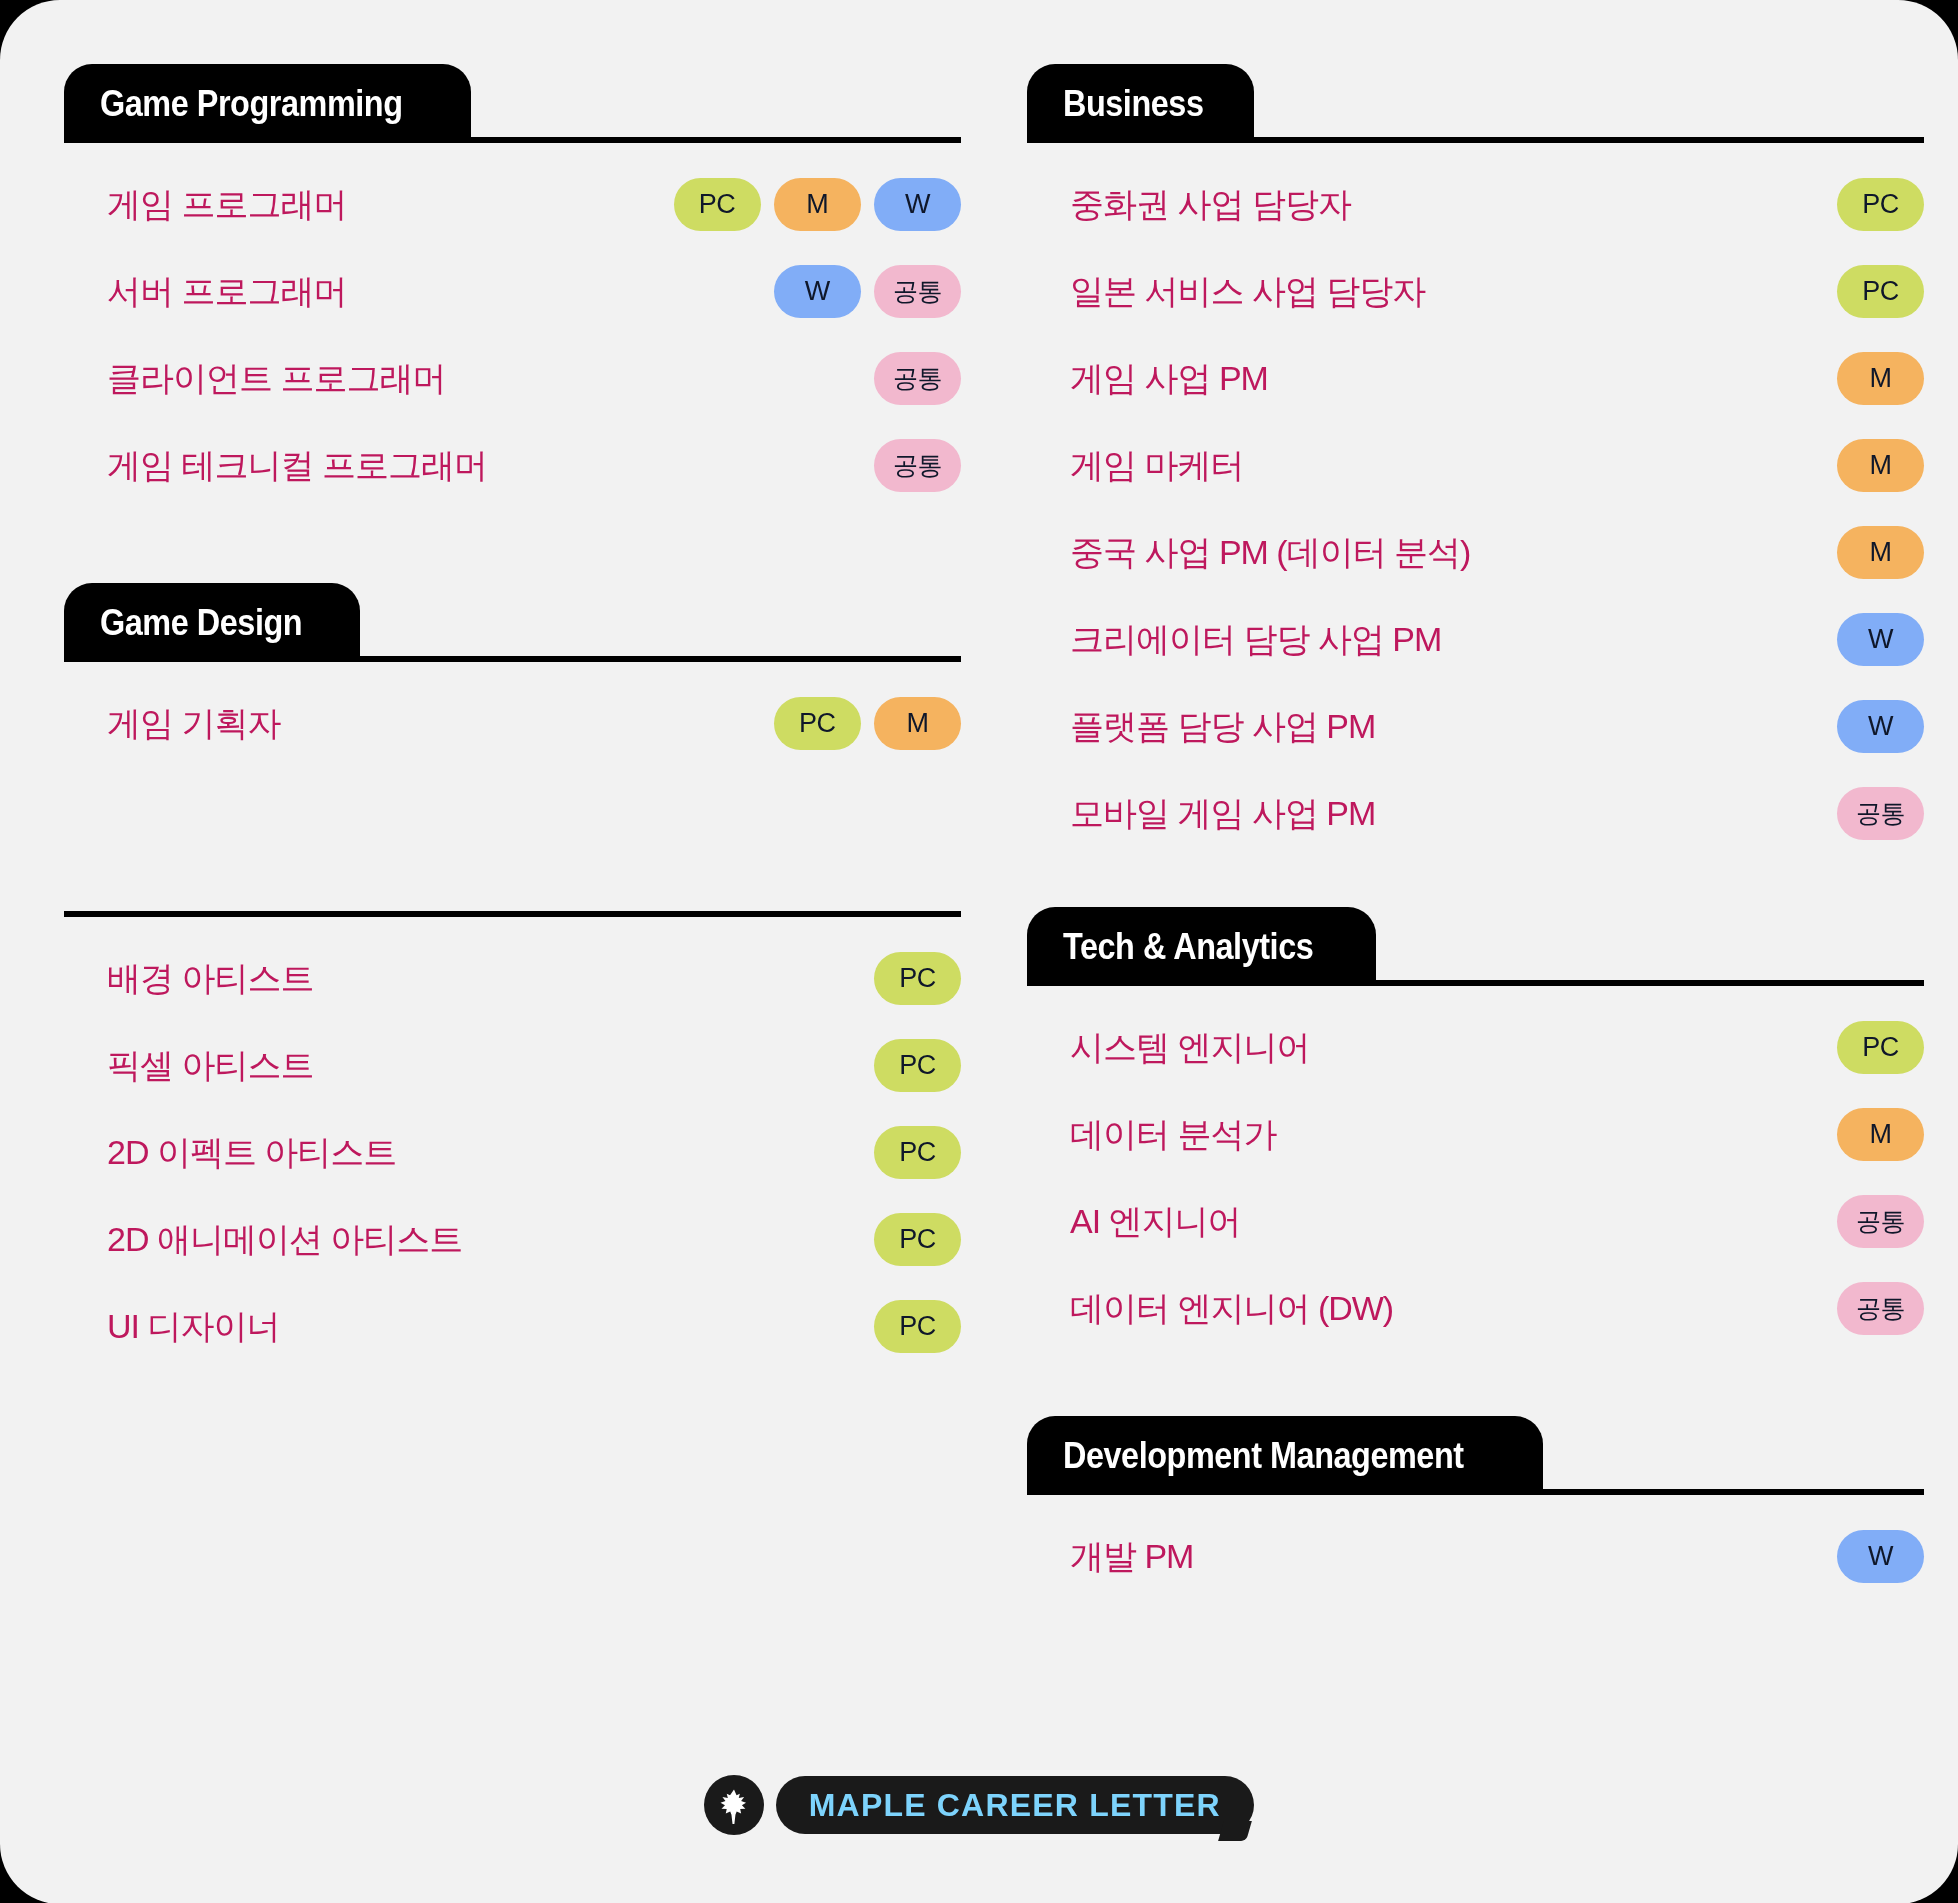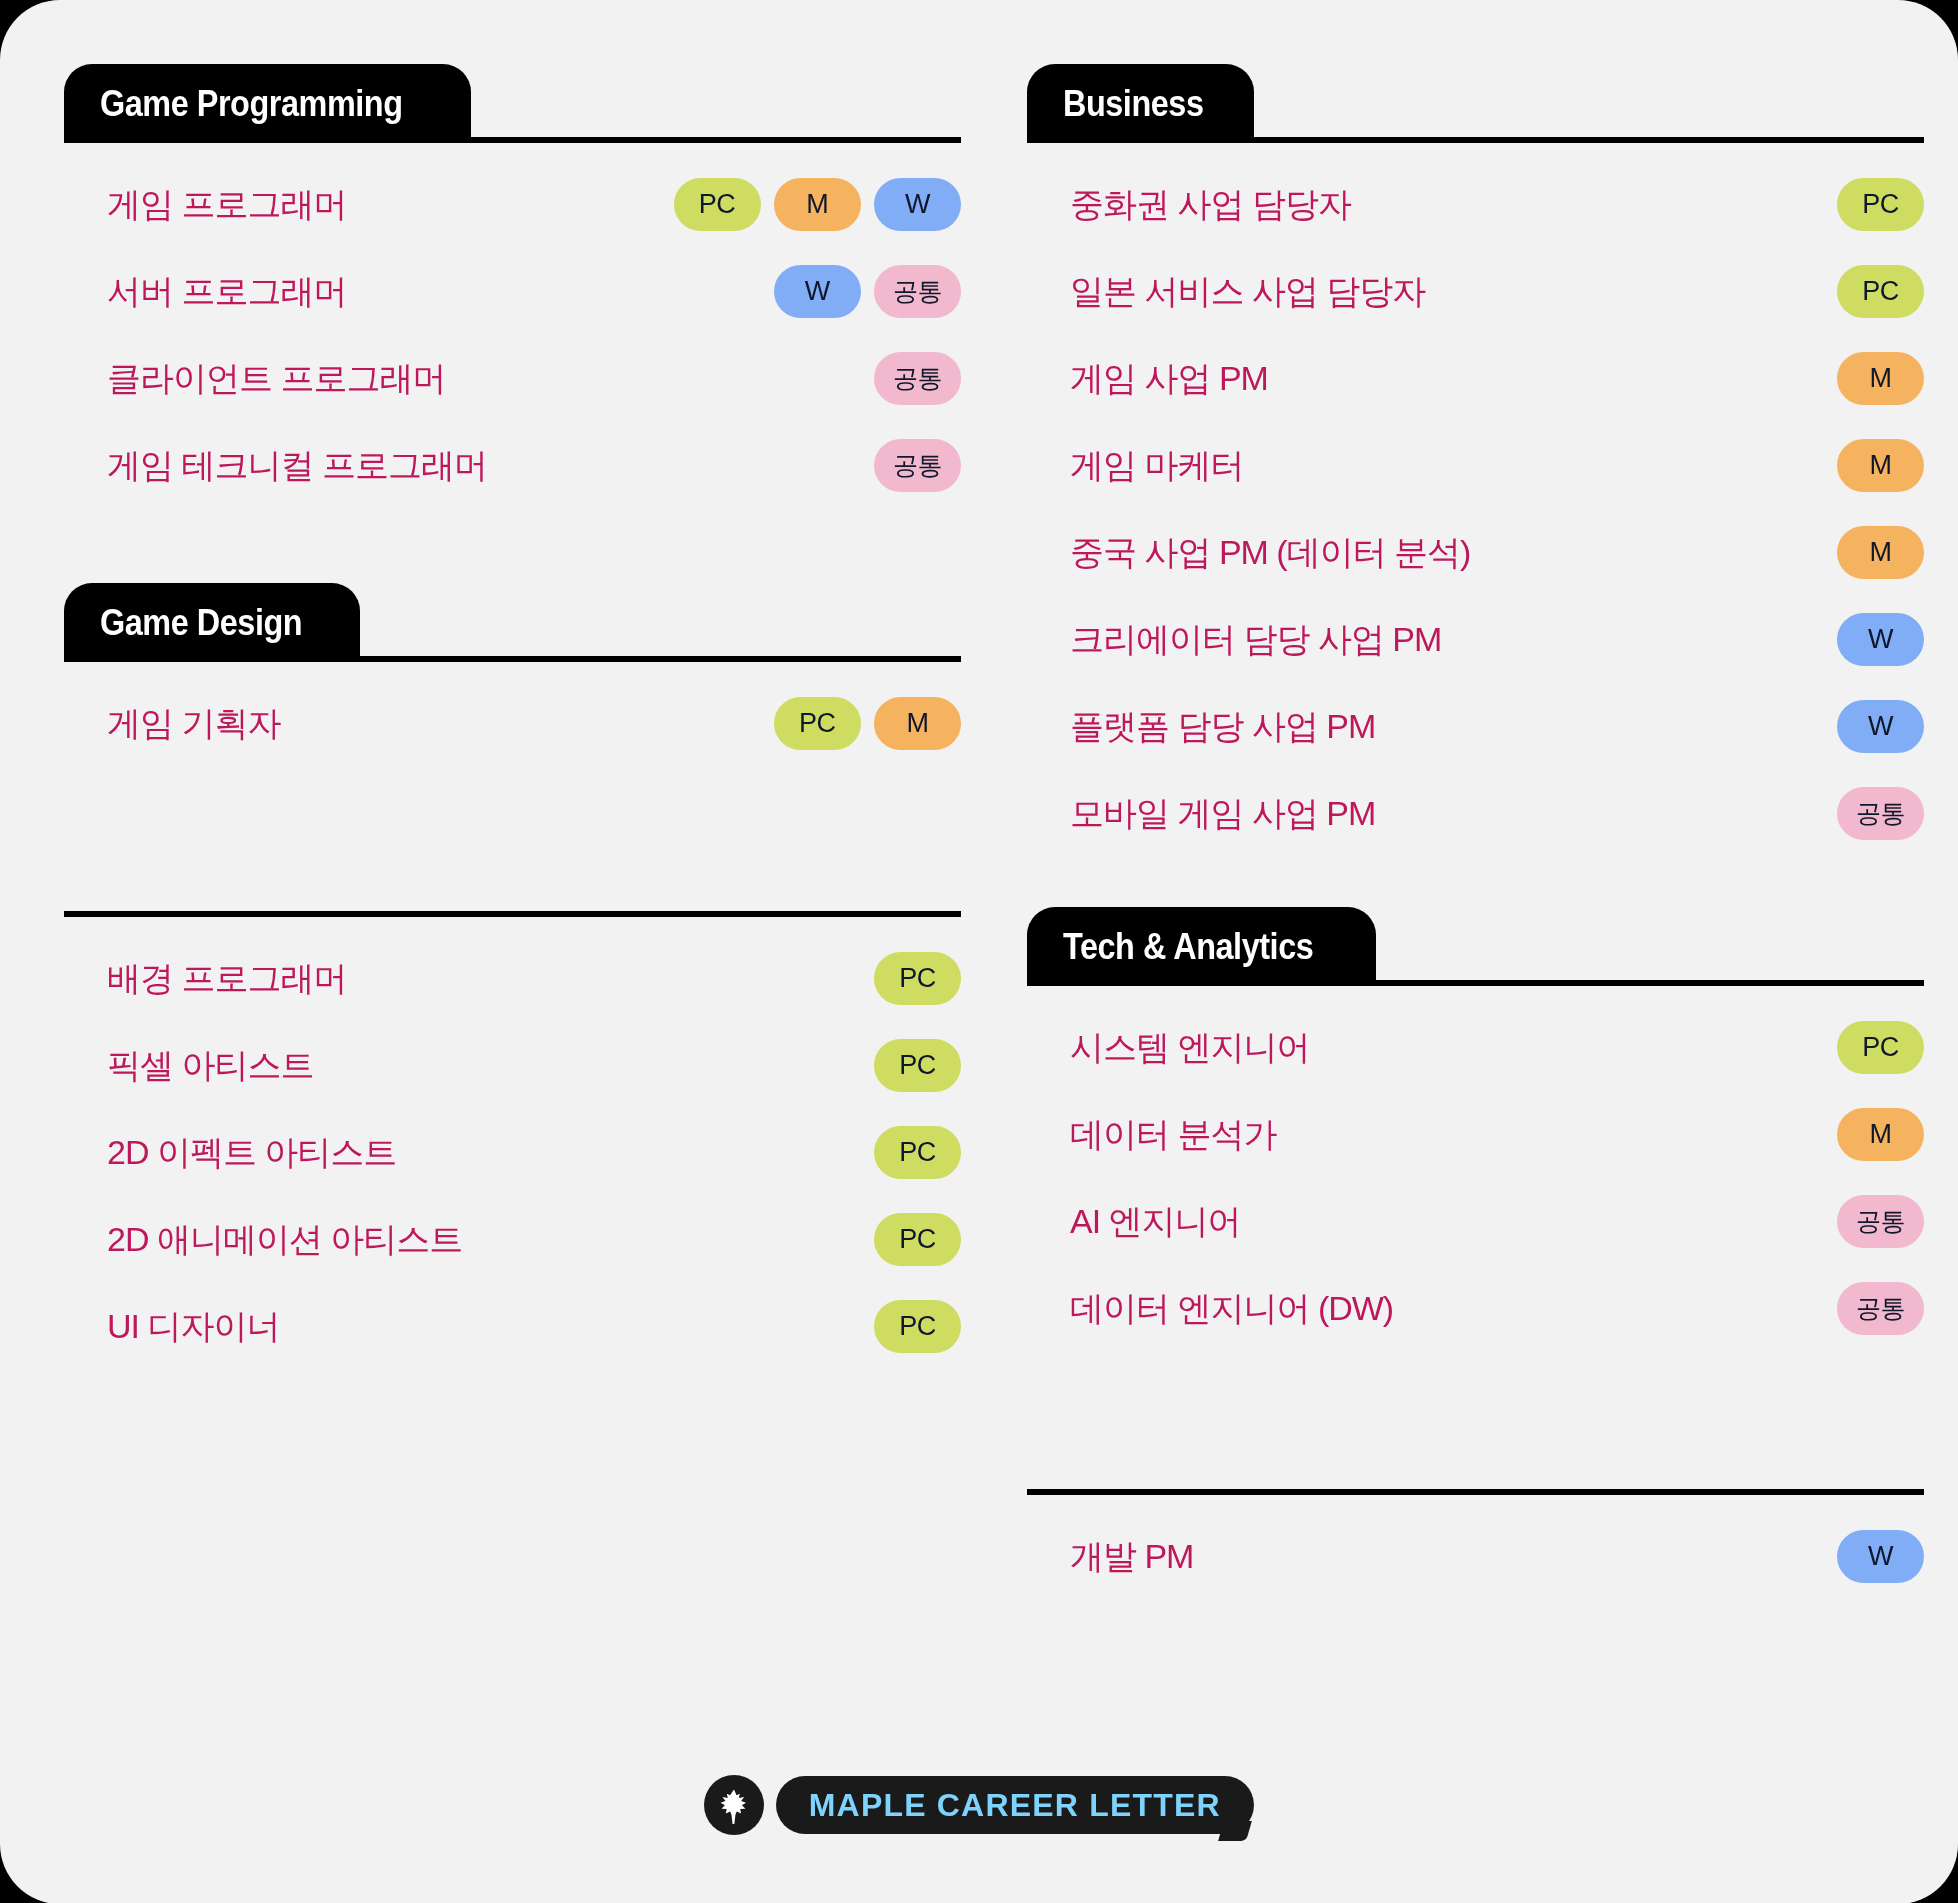--- a/index.html
+++ b/index.html
@@ -215,21 +215,21 @@
             </div>
           </div>
         </div>
       </div>
       <div class="section" style="margin-bottom: 0px;">
         <div class="sec-head">
           <div class="sec-rule"></div>
         </div>
         <div class="rows">
           <div class="row">
-            <div class="row-label">배경 프로그래머</div>
+            <div class="row-label">배경 아티스트</div>
             <div class="badges">
               <div class="badge badge-pc">PC</div>
             </div>
           </div>
           <div class="row">
             <div class="row-label">픽셀 아티스트</div>
             <div class="badges">
               <div class="badge badge-pc">PC</div>
             </div>
           </div>
@@ -344,20 +344,23 @@
             <div class="row-label">데이터 엔지니어 (DW)</div>
             <div class="badges">
               <div class="badge badge-gt kr">공통</div>
             </div>
           </div>
         </div>
       </div>
       <div class="section" style="margin-bottom: 0px;">
         <div class="sec-head">
           <div class="sec-rule"></div>
+          <div class="sec-tab">
+            <span class="sec-tab-label">Development Management</span>
+          </div>
         </div>
         <div class="rows">
           <div class="row">
             <div class="row-label">개발 PM</div>
             <div class="badges">
               <div class="badge badge-w">W</div>
             </div>
           </div>
         </div>
       </div>

